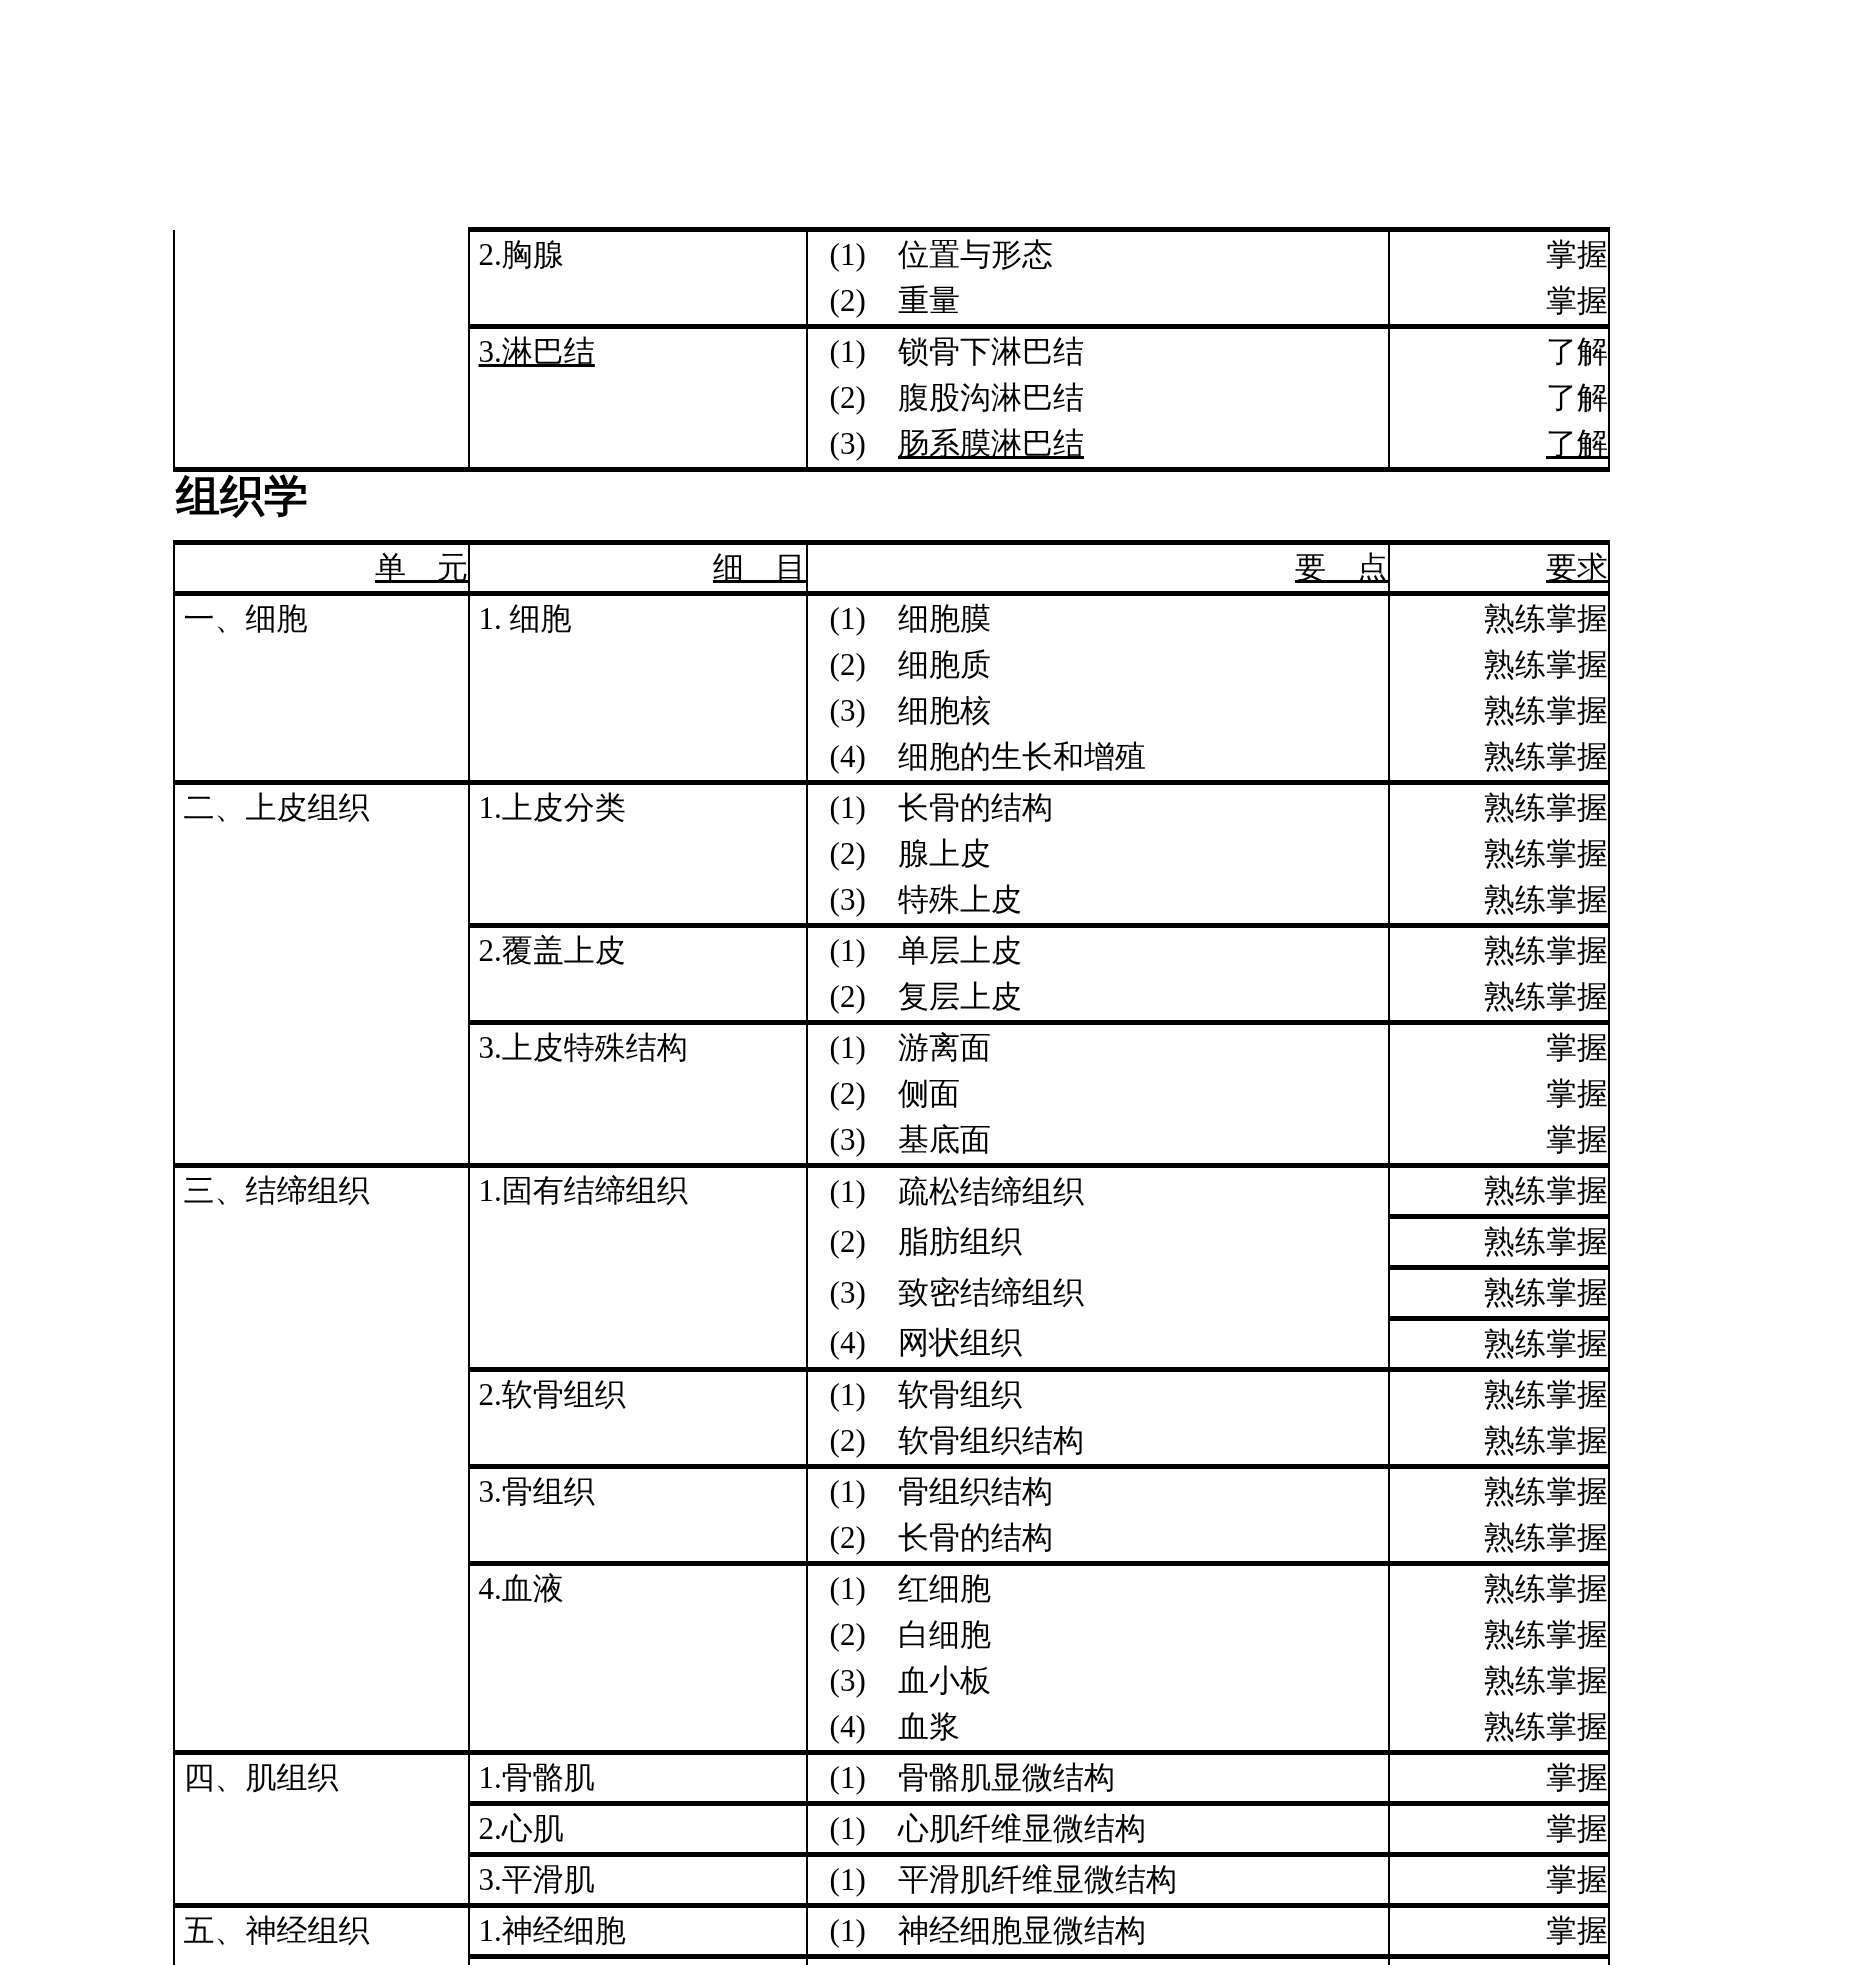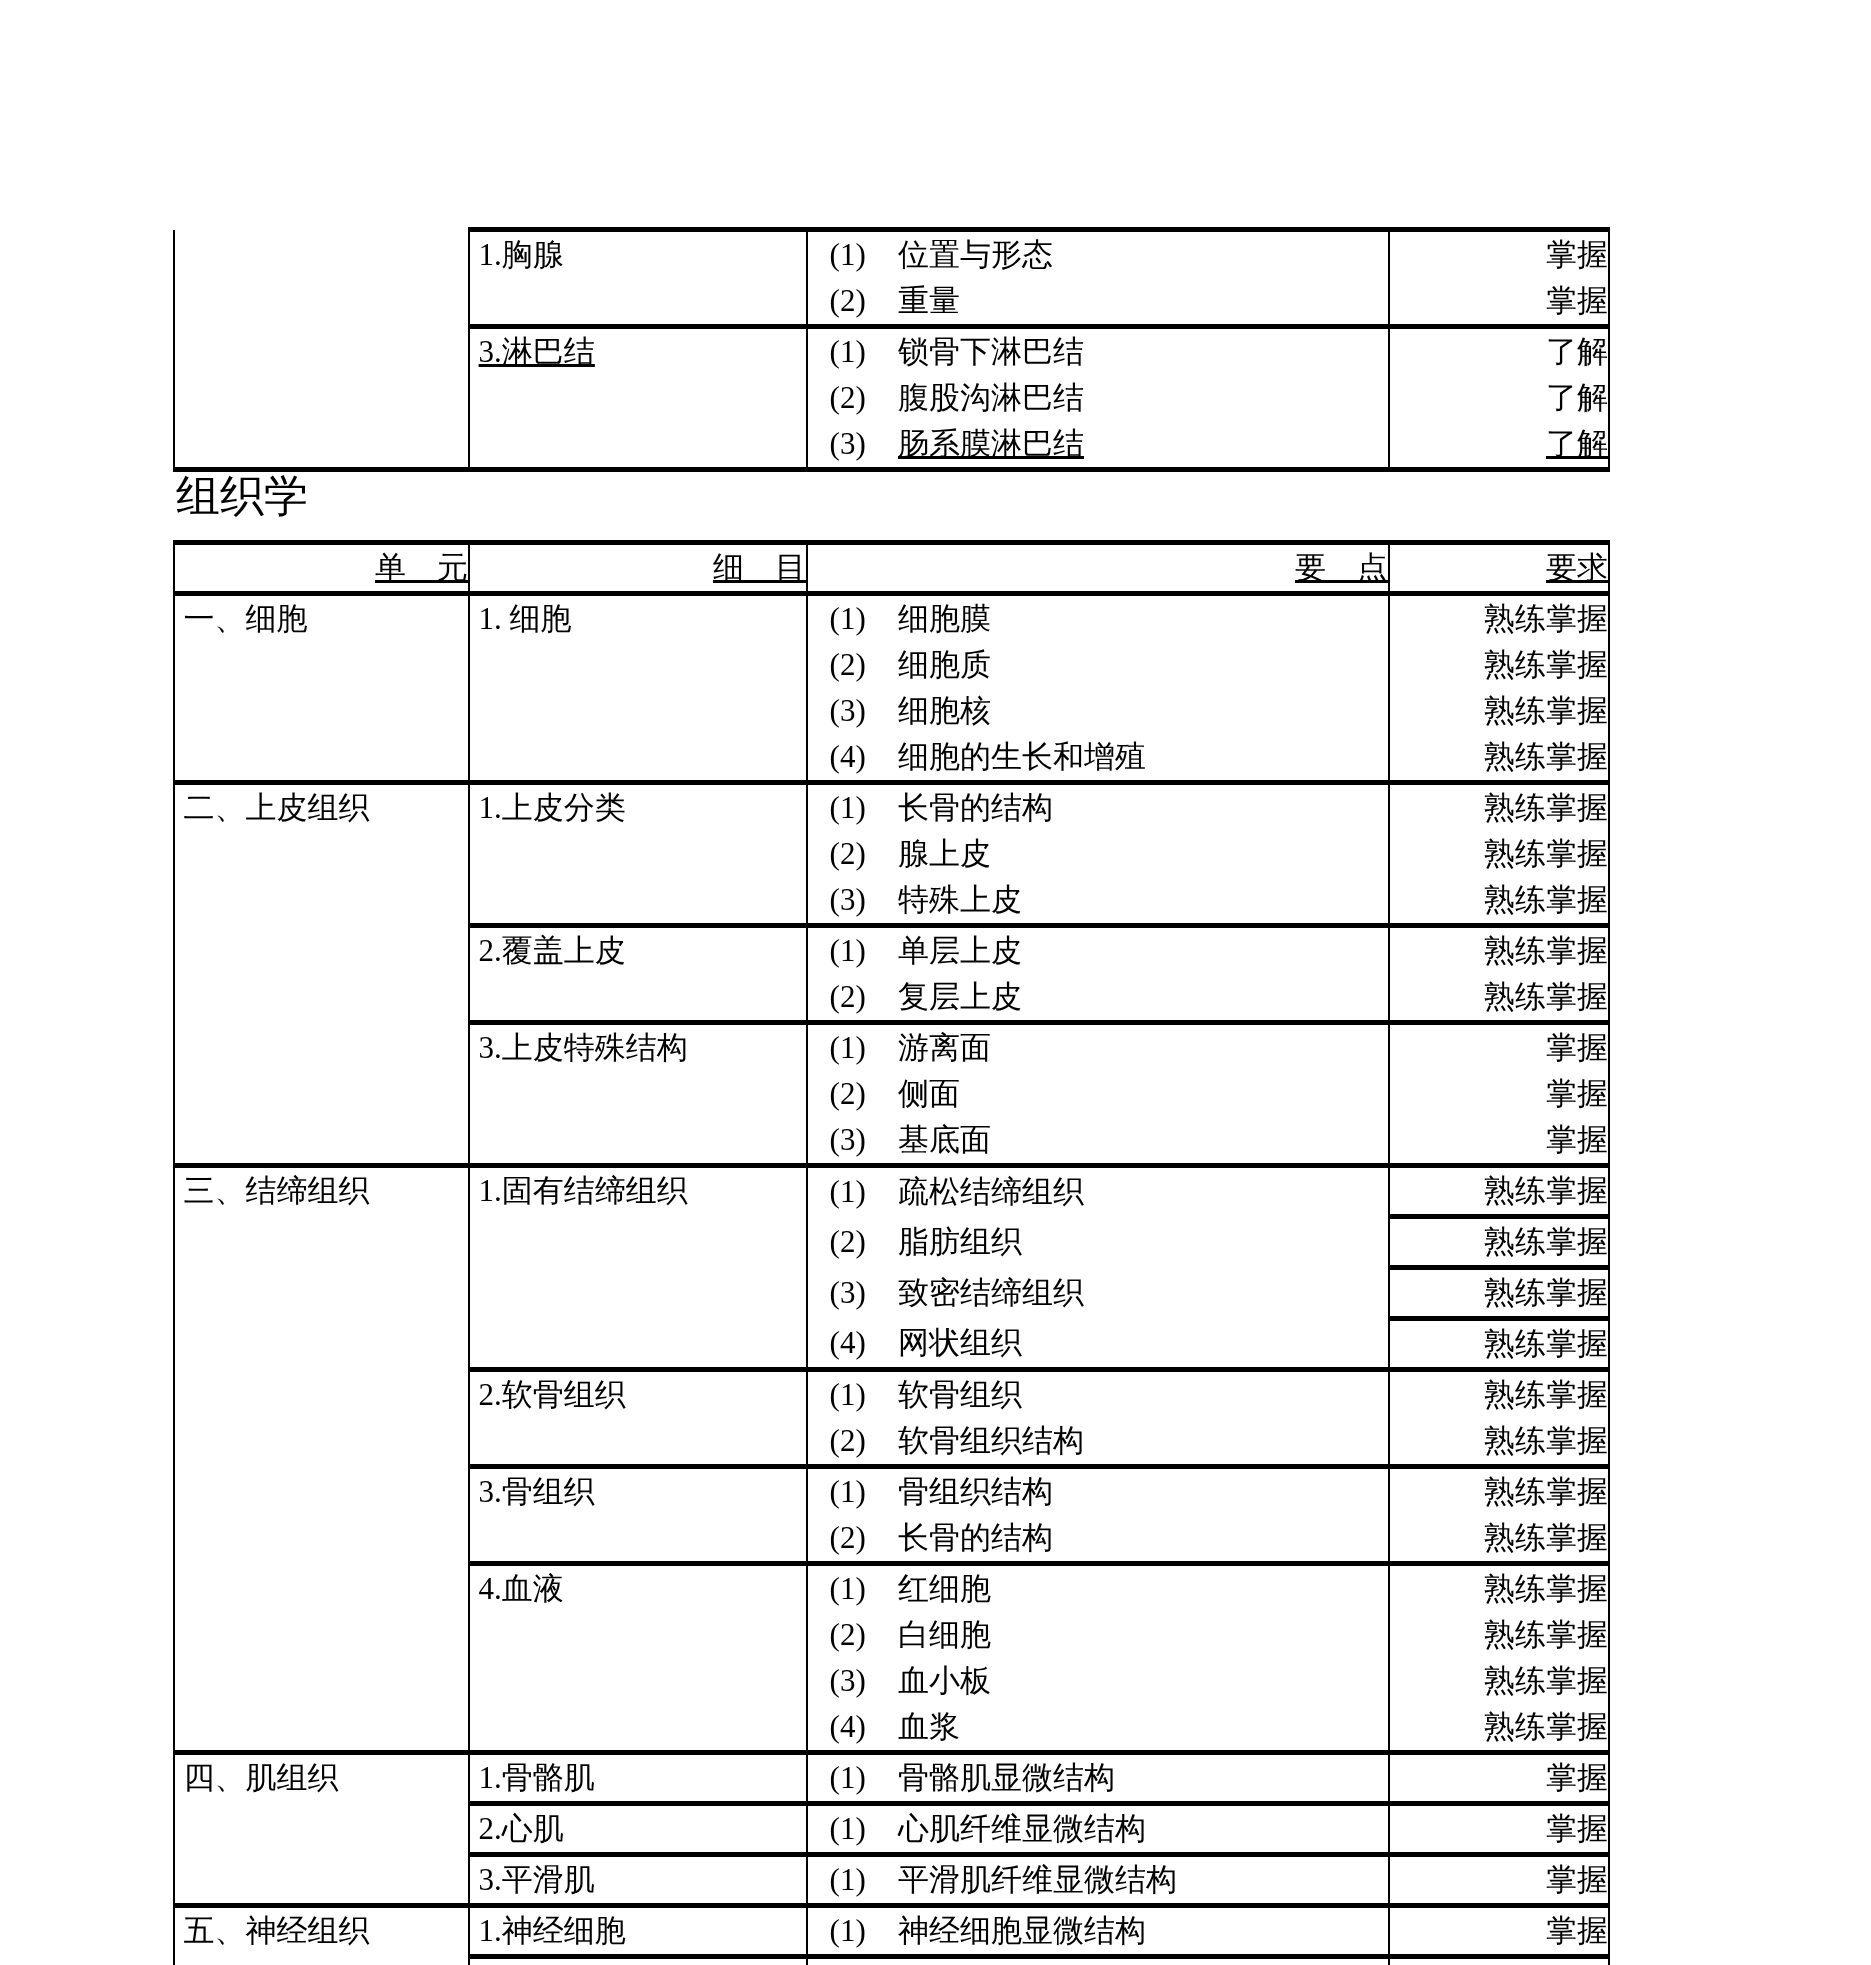--- a/index.html
+++ b/index.html
@@ -1,19 +1,19 @@
 <!DOCTYPE html>
 <html style="font-size:6.3px"><head>
 <meta charset="utf-8">
 <style>
   html,body{margin:0;padding:0;background:#ffffff;}
   body{width:1871px;height:2647px;position:relative;overflow:hidden;
        font-family:"Liberation Serif","DejaVu Serif",serif;color:#000;}
   .page{position:absolute;left:0;top:0;width:1871px;height:2647px;background:#fff;}
-  .heading{position:absolute;left:176px;top:470px;font-size:44px;line-height:53px;white-space:nowrap;}
+  .heading{position:absolute;left:176px;top:470px;font-size:44px;line-height:53px;white-space:nowrap;font-weight:bold;}
   table.t{position:absolute;border-collapse:collapse;table-layout:fixed;width:1435px;}
   .t1{left:173px;top:227px;}
   .t2{left:173px;top:540px;}
   tr{height:46px;}
   td{border-left:2.4px solid #000;padding:0;font-size:31px;line-height:46px;
      vertical-align:middle;white-space:nowrap;overflow:visible;}
   td:last-child{border-right:2.4px solid #000;}
   td.unit,td.item{vertical-align:top;padding-left:8.6px;}
   td.req{text-align:right;}
   td.hc{text-align:right;vertical-align:middle;}
@@ -30,21 +30,21 @@
   <table class="t t1">
     <colgroup>
         <col style="width:295px">
         <col style="width:338px">
         <col style="width:582px">
         <col style="width:220px">
       </colgroup>
     <tbody>
         <tr>
       <td class="unit bb" rowspan="5"></td>
-      <td class="item bt" rowspan="2">1.胸腺</td>
+      <td class="item bt" rowspan="2">2.胸腺</td>
       <td class="pt bt"><span class="lbl">(1)</span><span>位置与形态</span></td>
       <td class="req bt">掌握</td>
     </tr>
     <tr>
       <td class="pt"><span class="lbl">(2)</span><span>重量</span></td>
       <td class="req">掌握</td>
     </tr>
     <tr>
       <td class="item bt bb" rowspan="3">3.淋巴结</td>
       <td class="pt bt"><span class="lbl">(1)</span><span>锁骨下淋巴结</span></td>

